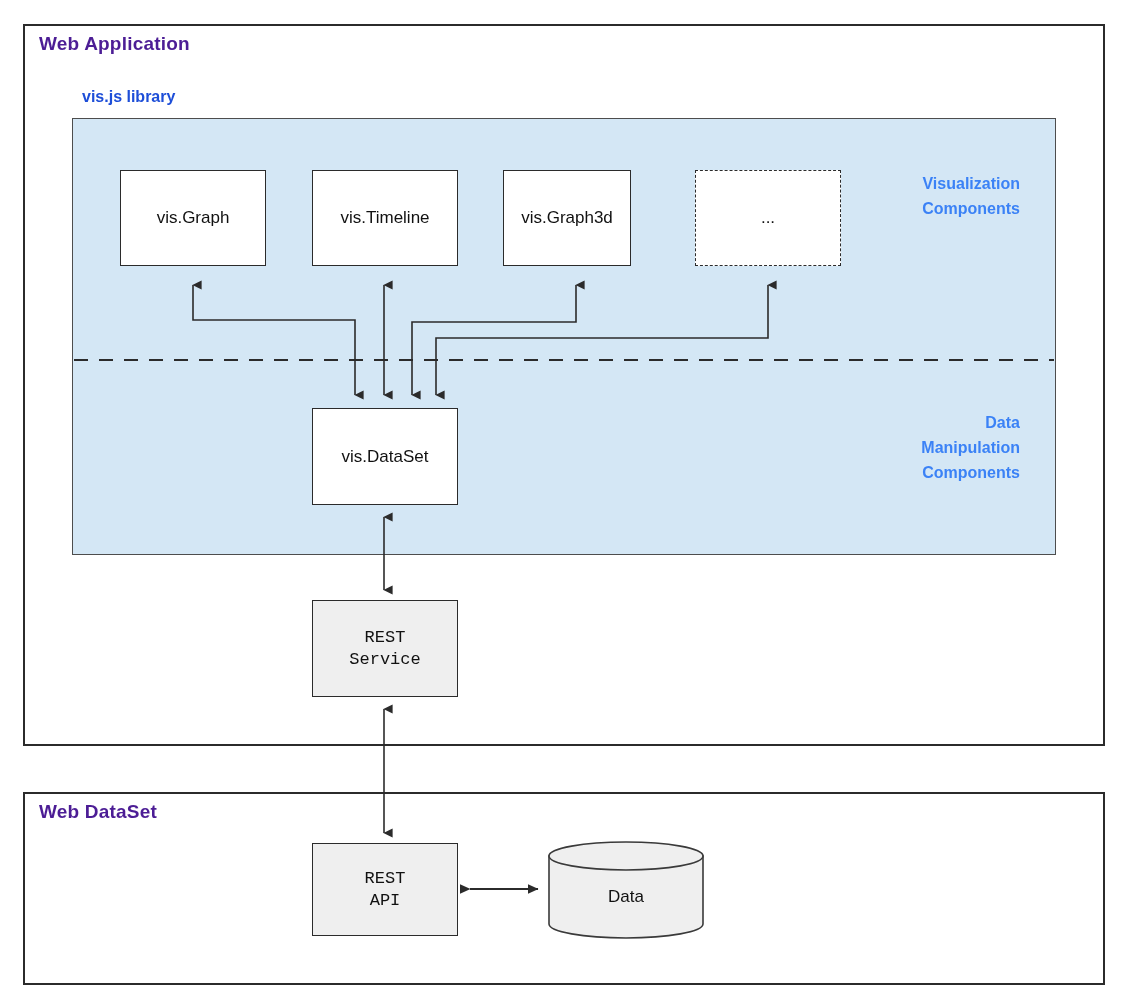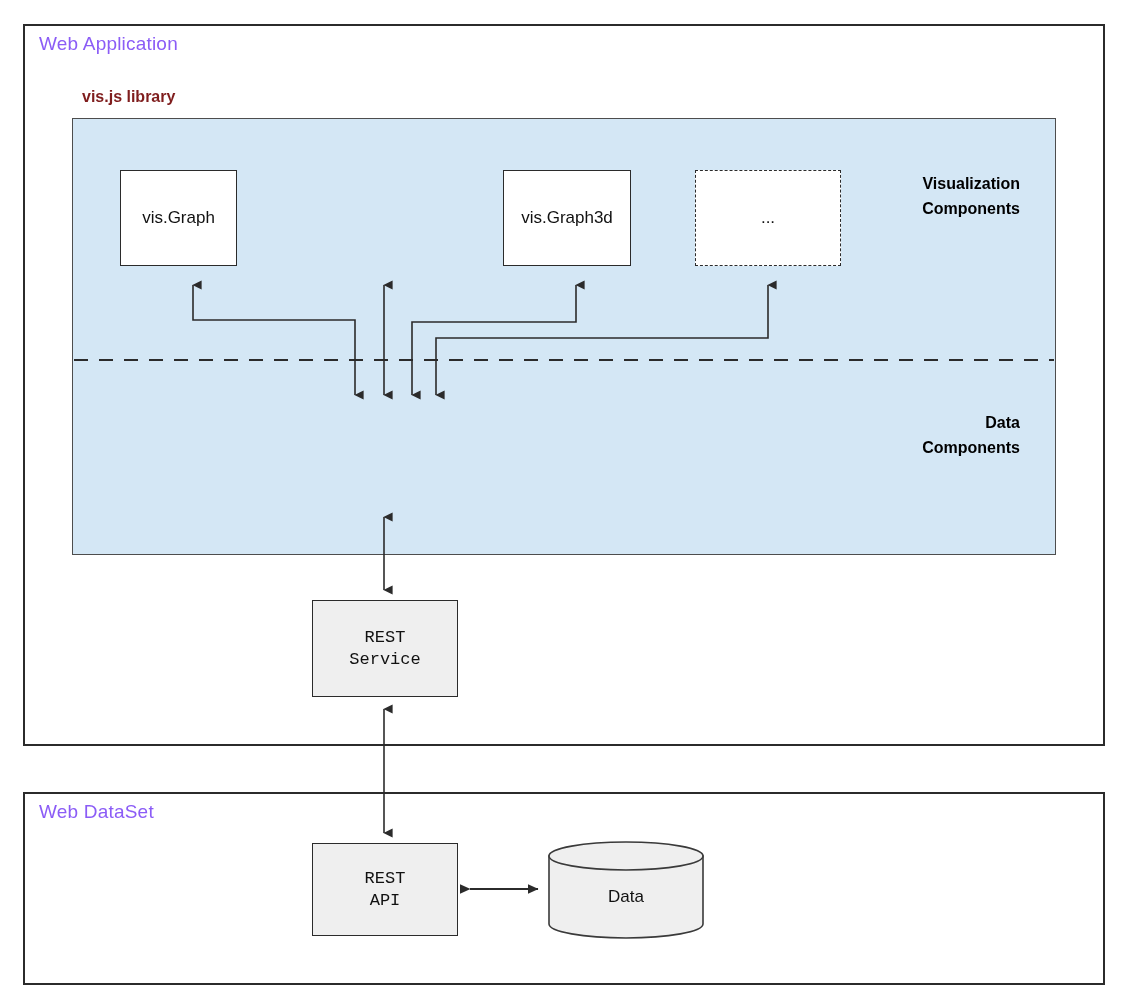--- a/index.html
+++ b/index.html
@@ -23,31 +23,31 @@
     height: 1008px;
   }
   .frame {
     position: absolute;
     border: 2px solid #2b2b2b;
     background: transparent;
     box-sizing: border-box;
   }
   .frame-title {
     position: absolute;
-    font-weight: normal;
+    font-weight: bold;
     font-size: 19px;
-    color: #8b5cf6;
+    color: #4c1d95;
     white-space: nowrap;
     letter-spacing: 0.2px;
   }
   .section-title {
     position: absolute;
     font-weight: bold;
     font-size: 16px;
-    color: #7f1d1d;
+    color: #1d4ed8;
     white-space: nowrap;
   }
   .lib-panel {
     position: absolute;
     background: #d4e7f5;
     border: 1px solid #4d4d4d;
     box-sizing: border-box;
   }
   .node {
     position: absolute;
@@ -66,21 +66,21 @@
     border: 1px dashed #2b2b2b;
   }
   .node.grey {
     background: #efefef;
     font-family: Liberation Mono, monospace;
   }
   .zone-label {
     position: absolute;
     font-weight: bold;
     font-size: 16px;
-    color: #000000;
+    color: #3b82f6;
     line-height: 1.55;
     text-align: right;
     white-space: nowrap;
   }
   .cyl {
     position: absolute;
   }
   .cyl-label {
     position: absolute;
     font-size: 17px;
@@ -110,36 +110,43 @@
 
   <div class="lib-panel" style="left:72px; top:118px; width:984px; height:437px;"></div>
 
   <div class="zone-label" style="left:790px; top:172px; width:230px;">
     <div>Visualization</div>
     <div>Components</div>
   </div>
 
   <div class="zone-label" style="left:790px; top:411px; width:230px;">
     <div>Data</div>
+    <div>Manipulation</div>
     <div>Components</div>
   </div>
 
-  <div class="node" style="left:120px; top:170px; width:117px; height:96px;">
+  <div class="node" style="left:120px; top:170px; width:146px; height:96px;">
     <span>vis.Graph</span>
   </div>
 
+  <div class="node" style="left:312px; top:170px; width:146px; height:96px;">
+    <span>vis.Timeline</span>
+  </div>
 
   <div class="node" style="left:503px; top:170px; width:128px; height:96px;">
     <span>vis.Graph3d</span>
   </div>
 
   <div class="node dashed" style="left:695px; top:170px; width:146px; height:96px;">
     <span>...</span>
   </div>
 
+  <div class="node" style="left:312px; top:408px; width:146px; height:97px;">
+    <span>vis.DataSet</span>
+  </div>
 
   <div class="node grey" style="left:312px; top:600px; width:146px; height:97px;">
     <div>
       <div>REST</div>
       <div>Service</div>
     </div>
   </div>
 
   <div class="frame" style="left:23px; top:792px; width:1082px; height:193px;"></div>
   <div class="frame-title" style="left:39px; top:801px;">Web DataSet</div>

